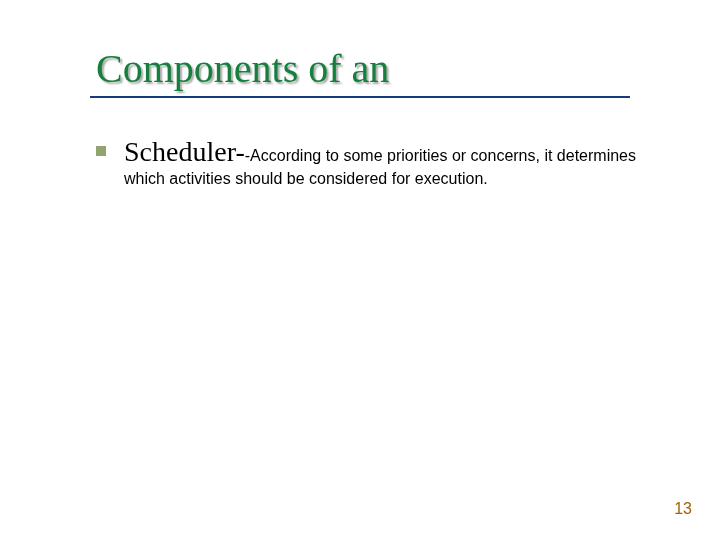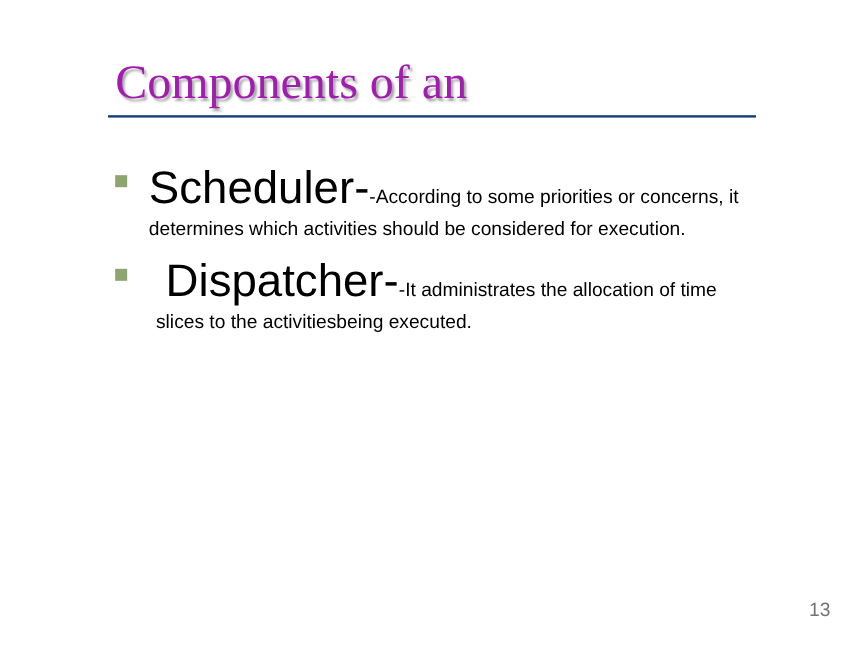--- a/index.html
+++ b/index.html
@@ -7,21 +7,21 @@
   .slide {
     position: relative;
     width: 720px;
     height: 540px;
     padding: 48px 0 0 96px;
   }
   .title {
     font-family: "Times New Roman", Times, serif;
     font-size: 40px;
     line-height: 1.05;
-    color: #a21caf;
+    color: #15803d;
     text-shadow: 2px 2px 2px rgba(0,0,0,0.35);
     margin-bottom: 6px;
   }
   .rule {
     height: 2px;
     background: #153d7a;
     width: 540px;
     margin-left: -6px;
     margin-top: 4px;
   }
@@ -42,37 +42,37 @@
     margin-top: 12px;
     margin-right: 18px;
   }
   .item-body {
     flex: 1;
     color: #000;
     font-size: 16px;
     line-height: 1.25;
   }
   .term {
-    font-family: Liberation Sans, sans-serif;
-    font-size: 38px;
+    font-family: Liberation Serif, serif;
+    font-size: 28px;
   }
   .desc {
     font-family: Arial, Helvetica, sans-serif;
     font-size: 16px;
   }
   .item2 .bullet { margin-top: 12px; }
   .item2 .item-body { padding-left: 6px; }
   .item2 .lead-space { display: inline-block; width: 8px; }
   .page-num {
     position: absolute;
     right: 28px;
     bottom: 22px;
     font-family: Arial, Helvetica, sans-serif;
     font-size: 16px;
-    color: #737373;
+    color: #a16207;
   }
 </style>
 </head>
 <body>
 
 <div class="slide">
 
   <div class="title">
     <span>Components of an</span><br>
   </div>
@@ -80,24 +80,18 @@
 
   <div class="content">
 
     <div class="item">
       <div class="bullet"></div>
       <div class="item-body">
         <span class="term">Scheduler-</span><span class="desc">-According to some priorities or concerns, it determines which activities should be considered for execution.</span>
       </div>
     </div>
 
-    <div class="item item2">
-      <div class="bullet"></div>
-      <div class="item-body">
-        <span class="lead-space"></span><span class="term">Dispatcher-</span><span class="desc">-It administrates the allocation of time slices to the activitiesbeing executed.</span>
-      </div>
-    </div>
 
   </div>
 
   <div class="page-num">13</div>
 
 </div>
 
 </body></html>

